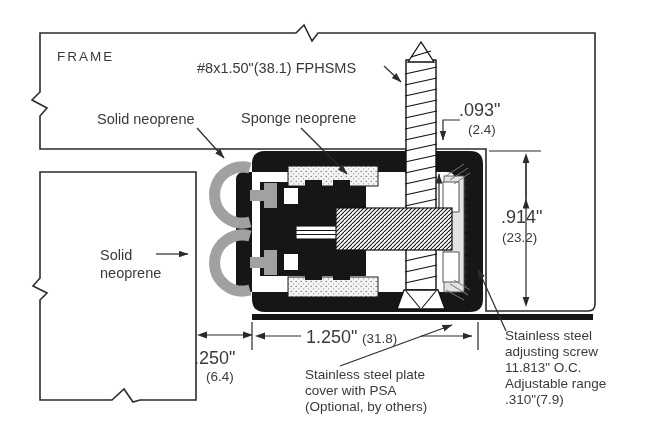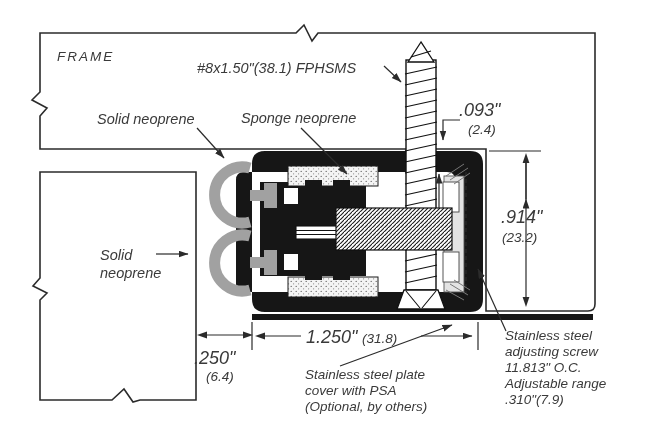--- a/index.html
+++ b/index.html
@@ -10,21 +10,20 @@
     --c-paper:#ffffff;
     --c-sponge:#f4f4f4;
     --c-plate-light:#e3e3e3;
   }
   html,body{margin:0;padding:0;background:#fff;}
   .stage{
     position:relative;width:660px;height:437px;
     background:var(--c-paper);
     font-family:"Liberation Sans", sans-serif;
     overflow:hidden;
-    font-style:italic;
   }
   svg{position:absolute;left:0;top:0;}
   text{fill:var(--c-text);font-family:"Liberation Sans", sans-serif;}
   .t-label{font-size:14.5px;}
   .t-small{font-size:13.5px;}
   .t-dim{font-size:18px;}
   .t-dim-mm{font-size:13.5px;}
   .t-frame{font-size:13.5px;letter-spacing:2px;}
   .ink{fill:var(--c-ink);}
   .ln-thin{stroke:var(--c-line);stroke-width:1.2;fill:none;}

